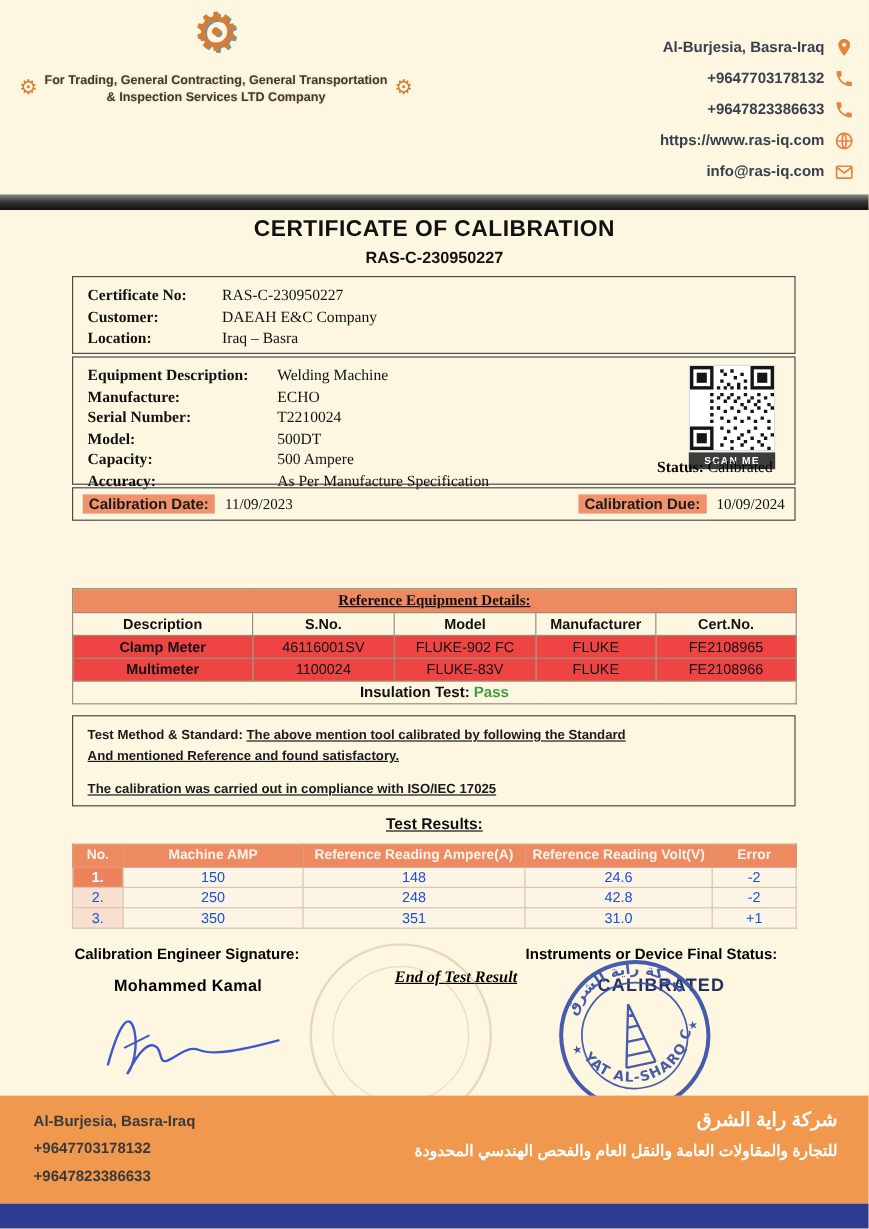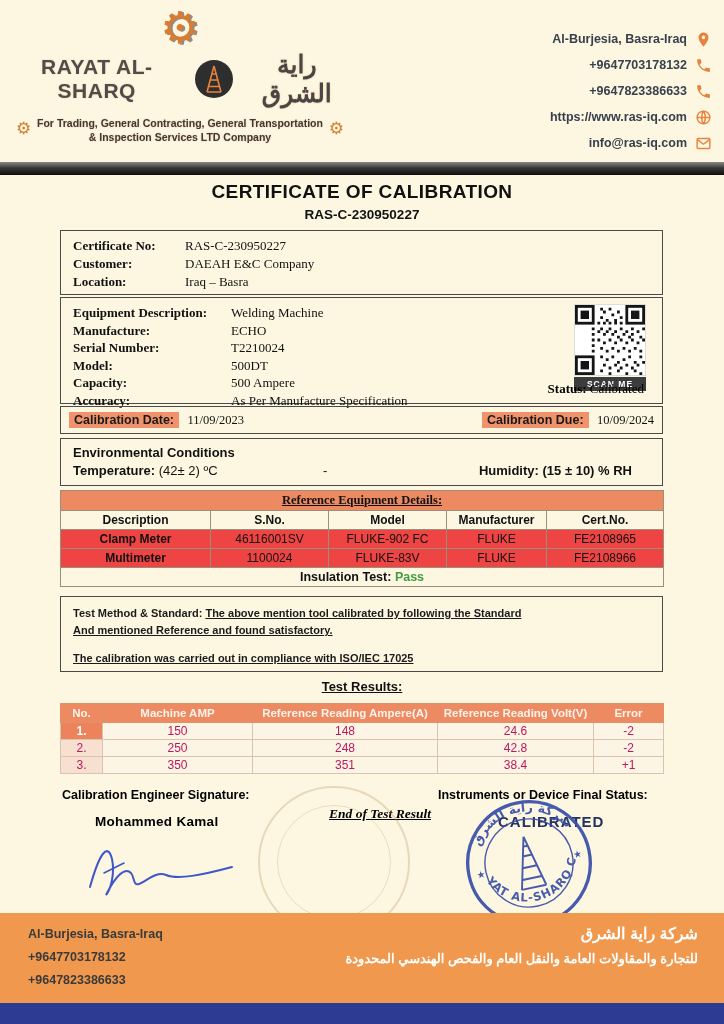--- a/index.html
+++ b/index.html
@@ -74,21 +74,21 @@
   .ref-table td { background:#ef4444; }
   .ins-row td { background:#fdf7e2; font-size:12.5px; }
   .pass { color:#3f9e3f; font-weight:bold; }
 
   .method-box { top:596px; height:76px; padding:8px 12px; font-size:11px; font-weight:bold; color:#1a1a1a; line-height:17px; }
 
   .tr-heading { left:0; top:679px; width:724px; font-size:13px; color:#111; }
 
   .test-table { position:absolute; left:60px; top:703px; }
   .test-table th { background:#ee8a62; color:#fdf3ea; font-size:11.5px; font-weight:bold; border:1px solid #e0916c; padding:3px 2px; }
-  .test-table td { background:#fcf4e4; border:1px solid #d9c4ae; font-size:12px; text-align:center; padding:1px 2px; color:#be185d; }
+  .test-table td { background:#fcf4e4; border:1px solid #d9c4ae; font-size:12px; text-align:center; padding:1px 2px; color:#1d4ed8; }
   .test-table td.no1 { background:#ec835c; color:#fff; font-weight:bold; }
   .test-table td.no-cell { background:#f7e0cf; }
 
   
   .sig-label-left  { left:62px;  top:788px; font-size:12.5px; }
   .sig-label-right { left:438px; top:788px; font-size:12.5px; }
   .sig-name { left:95px; top:814px; font-size:13.5px; letter-spacing:.3px; }
   .end-result { left:295px; top:806px; width:170px; font-size:13.5px; font-style:italic; }
   .calibrated { left:498px; top:813px; font-size:15px; letter-spacing:1px; color:#26315e; }
 
@@ -106,32 +106,20 @@
   .f-ar2 { font-size:13px; font-weight:bold; line-height:24px; }
   .navy-bar { left:0; top:1003px; width:724px; height:21px; background:#2d3c92; }
 </style>
 </head>
 <body>
 
 <div class="page">
 
   <div class="abs logo-block">
     <span class="gear">⚙</span>
-    <div class="brand-row">
-      <span class="brand-en">RAYAT AL-SHARQ</span>
-      <span class="derrick-badge">
-        <svg viewBox="0 0 40 40">
-            <circle cx="20" cy="20" r="19" fill="#2e2e2e"></circle>
-            <g stroke="#e8823c" stroke-width="1.6" fill="none">
-              <path d="M20 7 L13 33 M20 7 L27 33 M14.5 27.5 H25.5 M16 21 H24 M17.5 15 H22.5 M13 33 H27"></path>
-            </g>
-          </svg>
-      </span>
-      <span class="brand-ar">راية الشرق</span>
-    </div>
     <div class="tagline-wrap">
       <span class="mini-gear" style="left:6px">⚙</span>
       <span class="mini-gear" style="right:6px">⚙</span>
       <div class="tagline">For Trading, General Contracting, General Transportation</div>
       <div class="tagline">&amp; Inspection Services LTD Company</div>
     </div>
   </div>
 
   <div class="abs contacts">
     <div class="c-row">
@@ -236,34 +224,20 @@
         <span class="hl">Calibration Date:</span>
         <span class="cal-val">11/09/2023</span>
       </span>
       <span>
         <span class="hl">Calibration Due:</span>
         <span class="cal-val">10/09/2024</span>
       </span>
     </div>
   </div>
 
-  <div class="box pad sans" style="top:438px;height:48px">
-    <div class="env-title">Environmental Conditions</div>
-    <div class="env-line">
-      <span class="env-temp">
-        <span class="b">Temperature:</span>
-        <span>(42± 2) ºC</span>
-      </span>
-      <span class="env-dash">-</span>
-      <span class="env-hum">
-        <span class="b">Humidity:</span>
-        <span class="b">(15 ± 10) % RH</span>
-      </span>
-    </div>
-  </div>
 
   <table class="ref-table">
     <colgroup>
         <col style="width:150px">
         <col style="width:118px">
         <col style="width:118px">
         <col style="width:100px">
         <col style="width:117px">
       </colgroup>
     <tbody>
@@ -339,21 +313,21 @@
       <td class="no-cell">2.</td>
       <td>250</td>
       <td>248</td>
       <td>42.8</td>
       <td>-2</td>
     </tr>
     <tr>
       <td class="no-cell">3.</td>
       <td>350</td>
       <td>351</td>
-      <td>38.4</td>
+      <td>31.0</td>
       <td>+1</td>
     </tr>
   </tbody>
     </table>
 
   <div class="abs sig-label-left b sans">Calibration Engineer Signature:</div>
   <div class="abs sig-label-right b sans">Instruments or Device Final Status:</div>
   <div class="abs sig-name b sans">Mohammed Kamal</div>
   <div class="abs end-result ctr b ul serif">End of Test Result</div>
   <div class="abs calibrated b sans">CALIBRATED</div>

